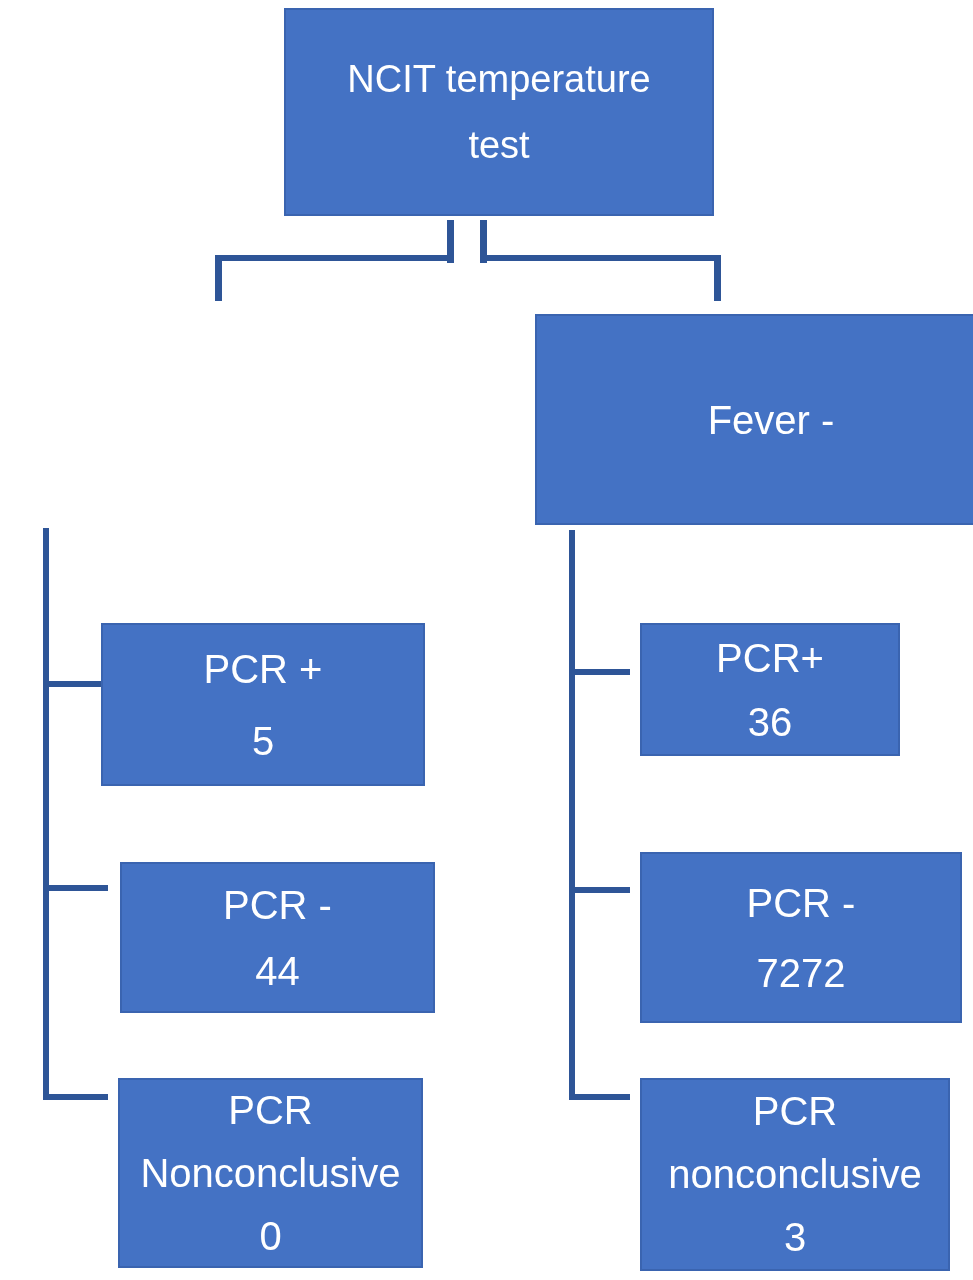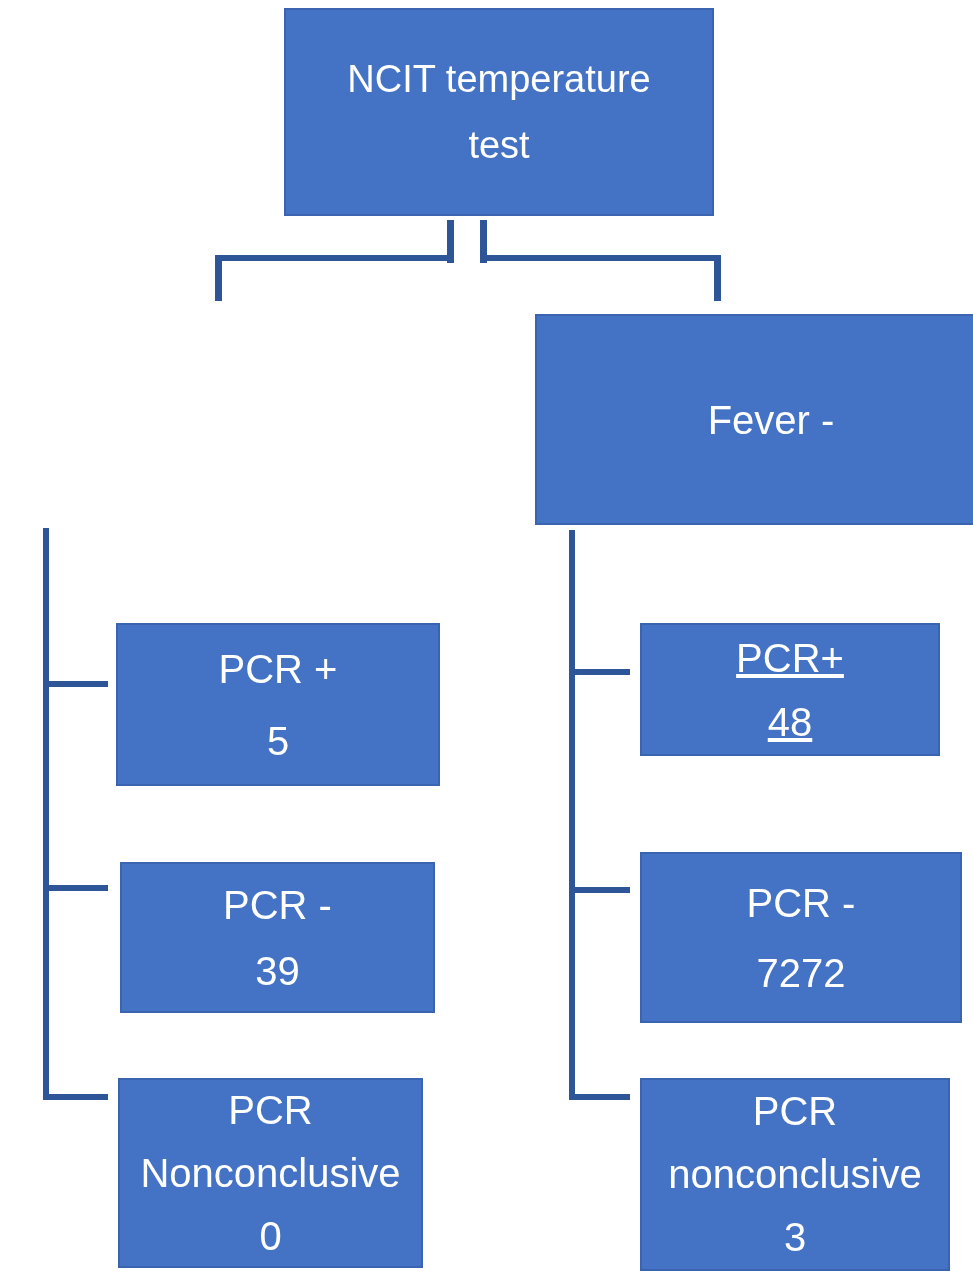--- a/index.html
+++ b/index.html
@@ -25,24 +25,24 @@
     align-items: center;
     text-align: center;
     font-size: 40px;
     line-height: 70px;
   }
   .node span { display: block; white-space: nowrap; }
 
   #n-root        { left: 267px; top: 8px;    width: 430px; height: 208px; font-size: 38px; line-height: 66px; margin-left: 17px; }
   #n-fever-pos   { left: 6px;   top: 314px;  width: 431px; height: 211px; }
   #n-fever-neg   { left: 535px; top: 314px;  width: 472px; height: 211px; }
-  #n-pcr-pos-l   { left: 116px; top: 623px;  width: 324px; height: 163px; line-height: 72px; }
+  #n-pcr-pos-l   { left: 101px; top: 623px;  width: 324px; height: 163px; line-height: 72px; }
   #n-pcr-neg-l   { left: 120px; top: 862px;  width: 315px; height: 151px; line-height: 66px; }
   #n-pcr-non-l   { left: 118px; top: 1078px; width: 305px; height: 190px; line-height: 63px; }
-  #n-pcr-pos-r   { left: 640px; top: 623px;  width: 300px; height: 133px; line-height: 64px; text-decoration: underline; }
+  #n-pcr-pos-r   { left: 640px; top: 623px;  width: 260px; height: 133px; line-height: 64px; }
   #n-pcr-neg-r   { left: 640px; top: 852px;  width: 322px; height: 171px; line-height: 70px; }
   #n-pcr-non-r   { left: 640px; top: 1078px; width: 310px; height: 193px; line-height: 63px; }
 
   
   .conn { position: absolute; background: var(--conn-color, #2E5597); }
 
   #c-stub-l  { left: 447px; top: 220px; width: 7px;   height: 43px; }
   #c-stub-r  { left: 480px; top: 220px; width: 7px;   height: 43px; }
   #c-horiz-l { left: 215px; top: 255px; width: 239px; height: 6px;  }
   #c-horiz-r { left: 480px; top: 255px; width: 241px; height: 6px;  }
@@ -91,32 +91,32 @@
     <span>Fever -</span>
   </div>
 
   <div class="node" id="n-pcr-pos-l">
     <span>PCR +</span>
     <span>5</span>
   </div>
 
   <div class="node" id="n-pcr-neg-l">
     <span>PCR -</span>
-    <span>39</span>
+    <span>44</span>
   </div>
 
   <div class="node" id="n-pcr-non-l">
     <span>PCR</span>
     <span>Nonconclusive</span>
     <span>0</span>
   </div>
 
   <div class="node" id="n-pcr-pos-r">
     <span>PCR+</span>
-    <span>48</span>
+    <span>36</span>
   </div>
 
   <div class="node" id="n-pcr-neg-r">
     <span>PCR -</span>
     <span>7272</span>
   </div>
 
   <div class="node" id="n-pcr-non-r">
     <span>PCR</span>
     <span>nonconclusive</span>

